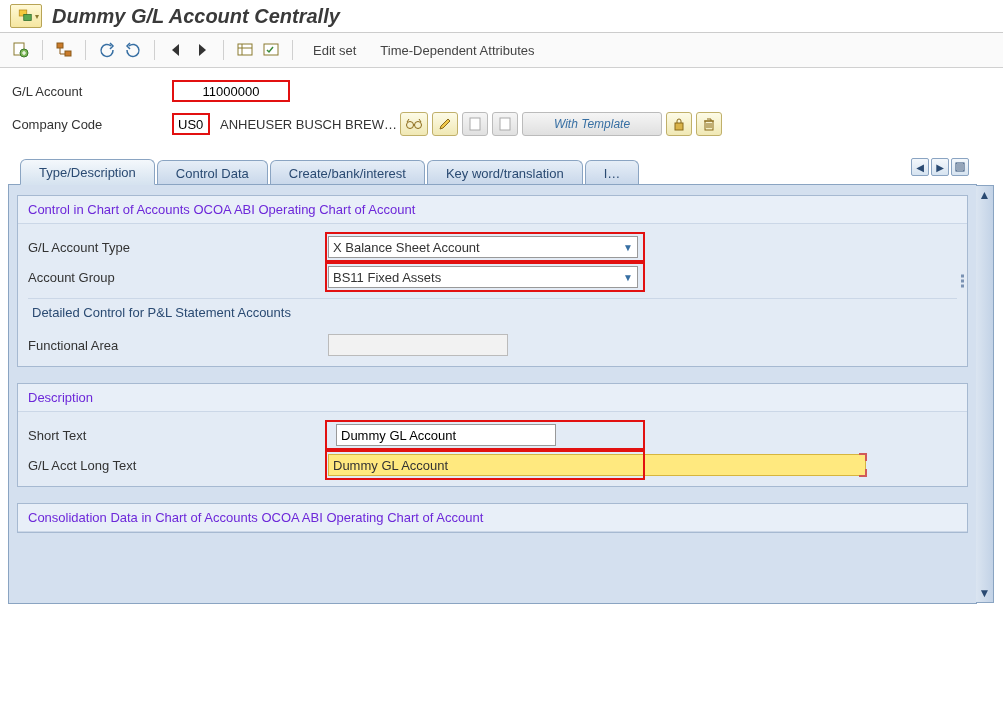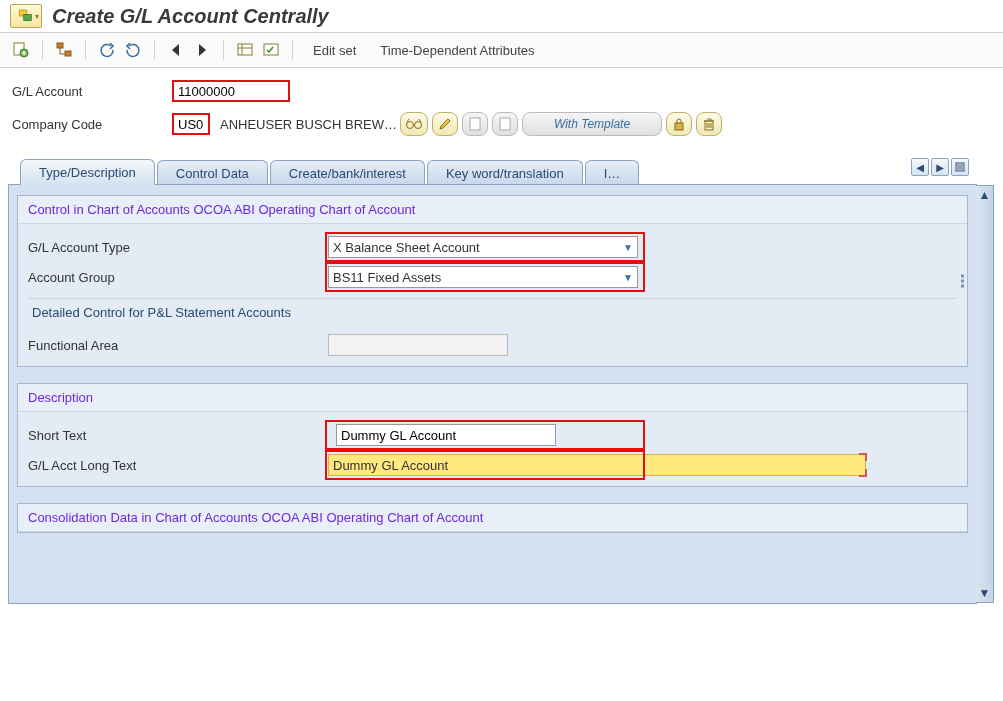--- a/index.html
+++ b/index.html
@@ -13,24 +13,24 @@
 
 .toolbar { display: flex; align-items: center; gap: 4px; padding: 6px 10px; border-bottom: 1px solid #d0d0d0; background: #fafafa; }
 .tb-btn { width: 22px; height: 22px; display: flex; align-items: center; justify-content: center; border-radius: 2px; }
 .tb-sep { width: 1px; height: 20px; background: #d0d0d0; margin: 0 6px; }
 .tb-text { color: #444; padding: 0 10px; font-size: 13px; }
 
 .header-fields { padding: 12px 12px 4px 12px; }
 .field-row { display: flex; align-items: center; margin-bottom: 10px; }
 .field-label { width: 160px; color: #333; font-size: 13px; }
 .field-input { height: 22px; border: 1px solid #999; padding: 2px 4px; background: #fff; font-size: 13px; }
-.redbox { border: 2.5px solid #e21010 !important; }
+.redbox { border: 2.5px solid #e21010 !important; text-align: center; }
 .company-name { margin-left: 10px; font-size: 13px; color: #333; width: 180px; overflow: hidden; text-overflow: ellipsis; white-space: nowrap; }
 .icon-btns { display: flex; align-items: center; gap: 4px; }
-.sap-btn { height: 24px; min-width: 26px; padding: 0 4px; background: linear-gradient(#fdfbe7, #f0e8b4); border: 1px solid #c0b06a; border-radius: 8px; display: flex; align-items: center; justify-content: center; }
+.sap-btn { height: 24px; min-width: 26px; padding: 0 4px; background: linear-gradient(#fdfbe7, #f0e8b4); border: 1px solid #c0b06a; border-radius: 3px; display: flex; align-items: center; justify-content: center; }
 .sap-btn.gray { background: linear-gradient(#f5f5f5, #e0e0e0); border-color: #bbb; color: #999; }
 .template-btn { width: 140px; color: #376fa3; font-style: italic; background: linear-gradient(#f5f5f5, #e0e0e0); border: 1px solid #bbb; }
 
 .tabstrip-area { padding: 8px 8px 0 8px; position: relative; }
 .tabstrip { display: flex; align-items: flex-end; position: relative; padding-left: 12px; }
 .tab { padding: 5px 18px 4px 18px; border: 1px solid #8aa4c2; border-bottom: none; border-top-left-radius: 6px; border-top-right-radius: 6px; margin-right: 2px; background: linear-gradient(#e6eef7, #c8d7ea); color: #2a4a72; font-size: 13px; position: relative; top: 1px; }
 .tab.active { background: linear-gradient(#f4f8fc, #d6e3f0); border-bottom: 1px solid #d6e3f0; z-index: 2; position: relative; top: 1px; }
 .tab-scroll { position: absolute; right: 26px; top: 0; display: flex; gap: 2px; }
 .tab-scroll .mini { width: 18px; height: 18px; border: 1px solid #8aa4c2; background: linear-gradient(#f4f8fc, #d6e3f0); display: flex; align-items: center; justify-content: center; font-size: 10px; color: #2a4a72; border-radius: 2px; }
 
@@ -63,21 +63,21 @@
 <body>
 
 <div class="titlebar">
   <div class="title-icon">
     <svg viewBox="0 0 24 24">
         <rect x="3" y="4" width="10" height="8" fill="#f5c93d" stroke="#b88a1a"></rect>
         <rect x="9" y="10" width="10" height="8" fill="#5aa850" stroke="#2a6a2a"></rect>
       </svg>
     <span class="dd">▾</span>
   </div>
-  <div class="page-title">Create G/L Account Centrally</div>
+  <div class="page-title">Dummy G/L Account Centrally</div>
 </div>
 
 <div class="toolbar">
   <div class="tb-btn">
     <svg width="18" height="18" viewBox="0 0 18 18">
         <rect x="2" y="2" width="10" height="12" fill="#fff" stroke="#8a7a2f"></rect>
         <circle cx="12" cy="12" r="4" fill="#7fb85a" stroke="#3a7a2a"></circle>
         <path d="M12 10v4M10 12h4" stroke="#fff" stroke-width="1.2"></path>
       </svg>
   </div>

